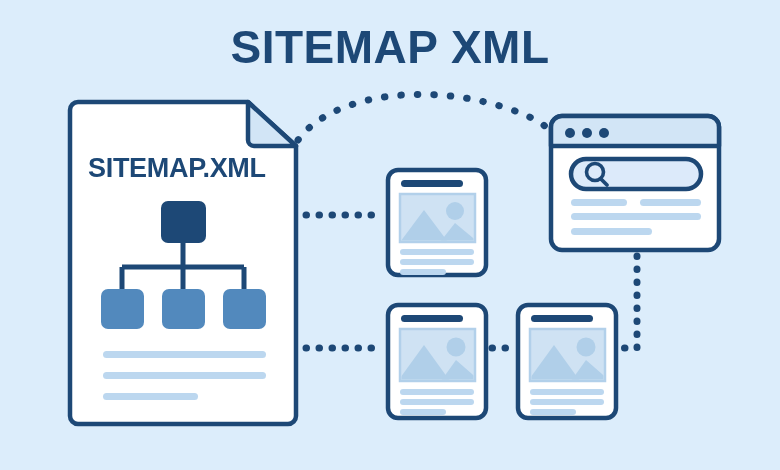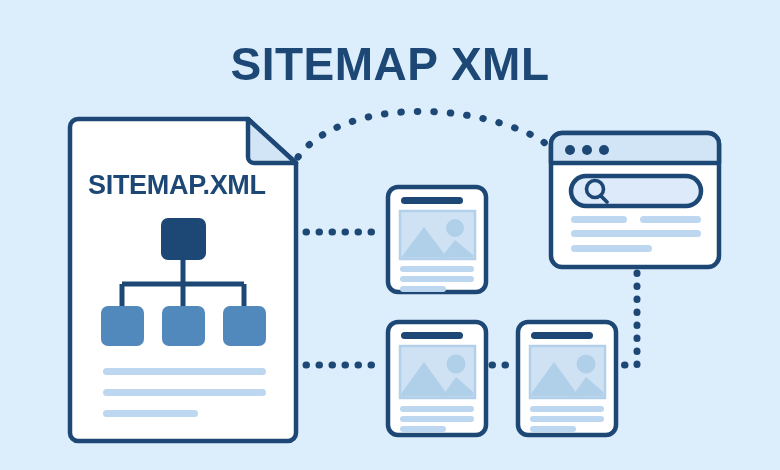--- a/index.html
+++ b/index.html
@@ -3,21 +3,21 @@
 <meta charset="utf-8">
 <style>
   html,body{margin:0;padding:0;}
   body{
     width:780px;height:470px;
     background:#dcedfb;
     font-family:"Liberation Sans", sans-serif;
     overflow:hidden;
     position:relative;
   }
-  #stage{position:absolute;left:0;top:17px;width:780px;height:352px;}
+  #stage{position:absolute;left:0;top:0;width:780px;height:352px;}
   #stage svg{display:block;}
 
   .title-text{
     font-family:"Liberation Sans", sans-serif;
     font-weight:bold;
     font-size:46px;
     fill:#1d4876;
     letter-spacing:0.5px;
   }
   .doc-label{

